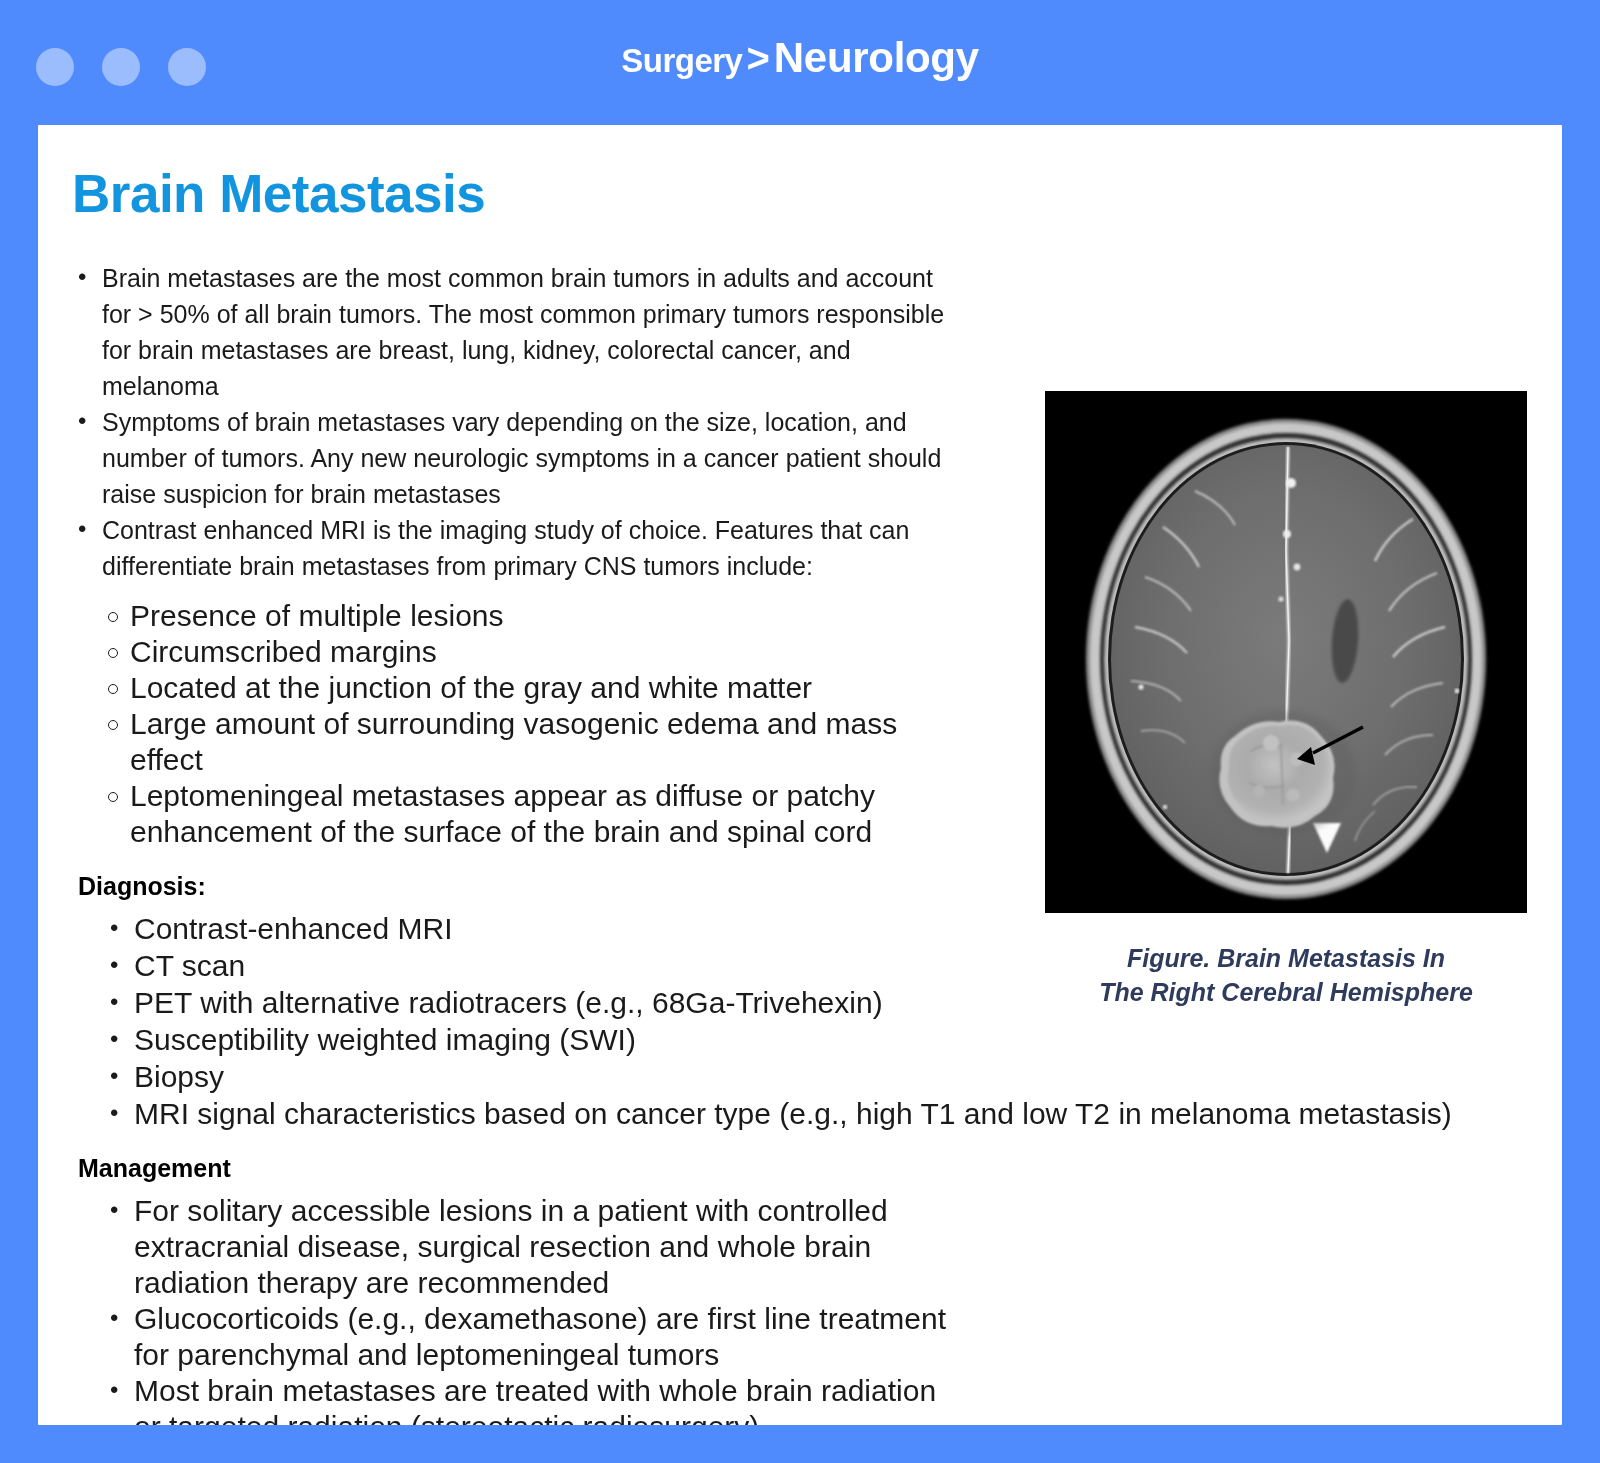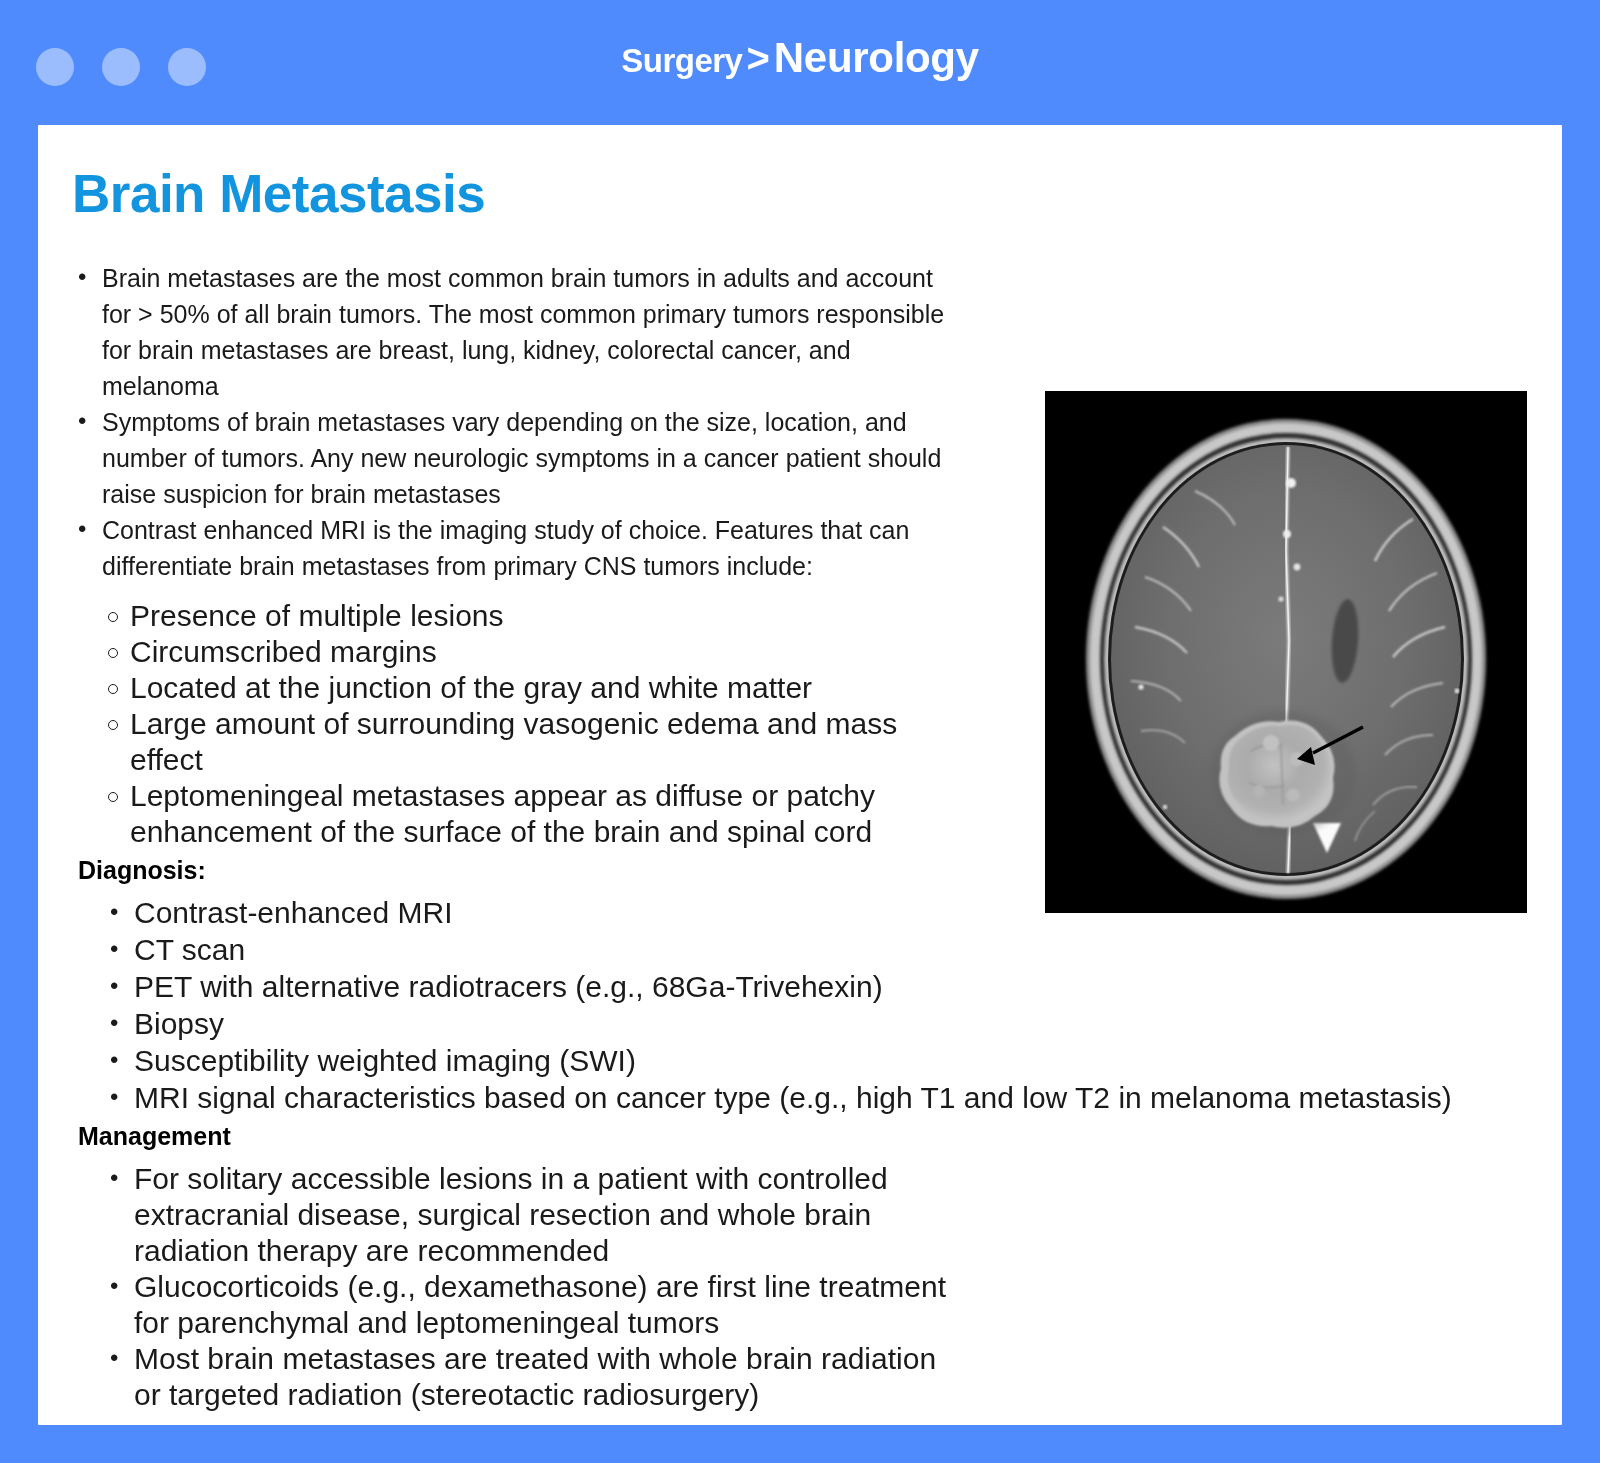--- a/index.html
+++ b/index.html
@@ -142,21 +142,21 @@
     width: 8px;
     height: 8px;
     border: 1.4px solid #1a1a1a;
     border-radius: 50%;
   }
 
   .section-head {
     font-size: 25px;
     font-weight: bold;
     color: #000000;
-    margin-top: 6px;
+    margin-top: 22px;
     margin-bottom: 10px;
     margin-left: 6px;
   }
 
   .list-diag, .list-mgmt {
     margin-left: 34px;
   }
   .list-diag > li, .list-mgmt > li {
     position: relative;
     padding-left: 28px;
@@ -234,22 +234,22 @@
         <li>Located at the junction of the gray and white matter</li>
         <li>Large amount of surrounding vasogenic edema and mass effect</li>
         <li>Leptomeningeal metastases appear as diffuse or patchy enhancement of the surface of the brain and spinal cord</li>
       </ul>
 
       <div class="section-head">Diagnosis:</div>
       <ul class="list-diag">
         <li>Contrast-enhanced MRI</li>
         <li>CT scan</li>
         <li>PET with alternative radiotracers (e.g., 68Ga-Trivehexin)</li>
+        <li>Susceptibility weighted imaging (SWI)</li>
         <li>Biopsy</li>
-        <li>Susceptibility weighted imaging (SWI)</li>
         <li class="wide">MRI signal characteristics based on cancer type (e.g., high T1 and low T2 in  melanoma metastasis)</li>
       </ul>
 
       <div class="section-head">Management</div>
       <ul class="list-mgmt">
         <li>For solitary accessible lesions in a patient with controlled extracranial disease, surgical resection and whole brain radiation therapy are recommended</li>
         <li>Glucocorticoids (e.g., dexamethasone) are first line treatment for parenchymal and leptomeningeal tumors</li>
         <li>Most brain metastases are treated with whole brain radiation or targeted radiation (stereotactic radiosurgery)</li>
       </ul>
 
@@ -358,16 +358,20 @@
             <circle cx="248" cy="404" r="6.5" fill="#e4e4e4"></circle>
           </g>
 
           <ellipse cx="238" cy="382" rx="72" ry="62" fill="#5a5a5a" opacity="0.30" filter="url(#softer)"></ellipse>
 
           <line x1="318" y1="336" x2="268" y2="362" stroke="#000000" stroke-width="3.4"></line>
           <path d="M266 356 L252 368 L270 374 Z" fill="#000000"></path>
         </g>
       </svg>
 
+      <div class="fig-caption">
+        <span>Figure. Brain Metastasis In</span><br>
+        <span>The Right Cerebral Hemisphere</span>
+      </div>
     </div>
 
   </div>
 </div>
 
 </body></html>

